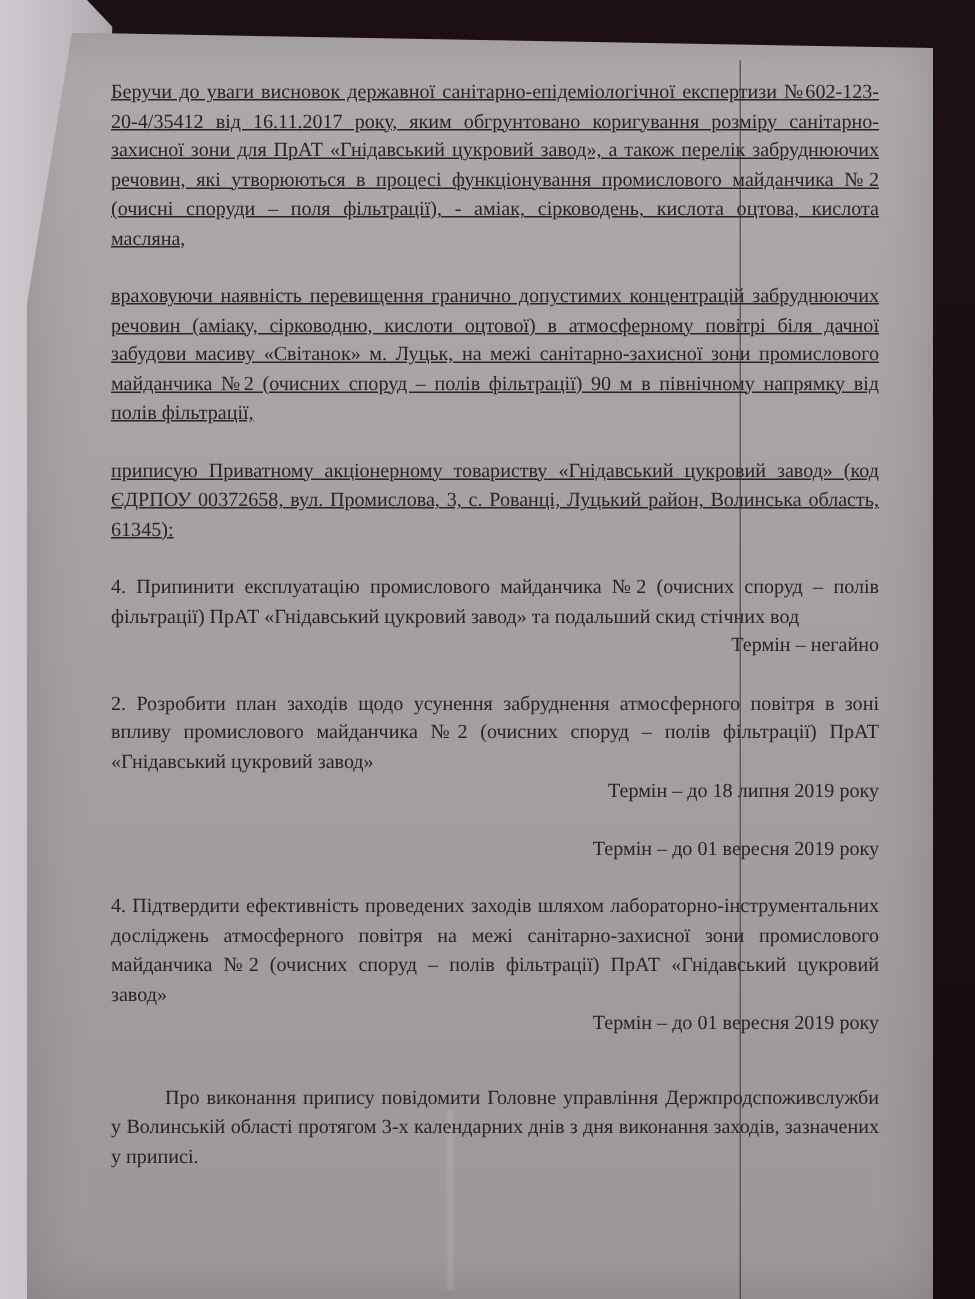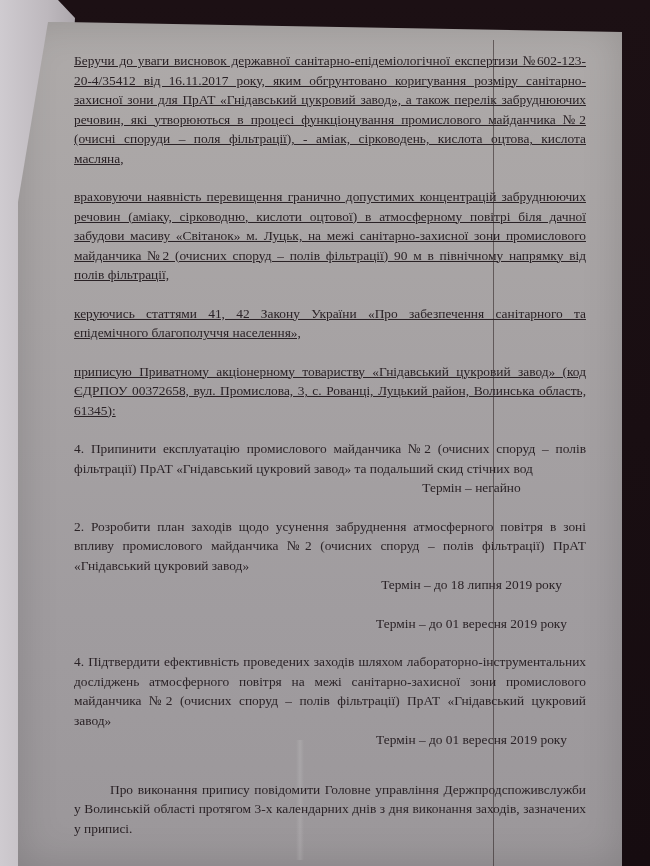--- a/index.html
+++ b/index.html
@@ -36,38 +36,37 @@
     .doc {
       position: absolute; left: 74px; top: 51px; width: 512px;
       color: #2a2226;
       font-size: 13.4px; line-height: 19.5px;
       text-align: justify;
     }
     .doc p { margin: 0; }
     .para { margin-bottom: 19px !important; text-decoration: underline; }
     .item { margin-bottom: 0; }
     .deadline {
-      text-align: center; padding-left: 283px; margin-bottom: 19px !important;
+      text-align: right; padding-left: 283px; margin-bottom: 19px !important;
     }
     .final { text-indent: 36px; margin-top: 30px !important; }
   </style>
 </head>
 <body>
 
 <div class="backdrop"></div>
 <div class="curl-sheet"></div>
 
 <div class="page"></div>
 <div class="fold-line"></div>
 <div class="fold-light"></div>
 
 <div class="doc">
   <p class="para">Беручи до уваги висновок державної санітарно-епідеміологічної експертизи №602-123-20-4/35412 від 16.11.2017 року, яким обгрунтовано коригування розміру санітарно-захисної зони для ПрАТ «Гнідавський цукровий завод», а також перелік забруднюючих речовин, які утворюються в процесі функціонування промислового майданчика №2 (очисні споруди – поля фільтрації), - аміак, сірководень, кислота оцтова, кислота масляна,</p>
   <p class="para">враховуючи наявність перевищення гранично допустимих концентрацій забруднюючих речовин (аміаку, сірководню, кислоти оцтової) в атмосферному повітрі біля дачної забудови масиву «Світанок» м. Луцьк, на межі санітарно-захисної зони промислового майданчика №2 (очисних споруд – полів фільтрації) 90 м в північному напрямку від полів фільтрації,</p>
-  <p class="para">керуючись статтями 41, 42 Закону України «Про забезпечення санітарного та епідемічного благополуччя населення»,</p>
   <p class="para">приписую Приватному акціонерному товариству «Гнідавський цукровий завод» (код ЄДРПОУ 00372658, вул. Промислова, 3, с. Рованці, Луцький район, Волинська область, 61345):</p>
 
   <p class="item">4. Припинити експлуатацію промислового майданчика №2 (очисних споруд – полів фільтрації) ПрАТ «Гнідавський цукровий завод» та подальший скид стічних вод</p>
   <p class="deadline">Термін – негайно</p>
 
   <p class="item">2. Розробити план заходів щодо усунення забруднення атмосферного повітря в зоні впливу промислового майданчика №2 (очисних споруд – полів фільтрації) ПрАТ «Гнідавський цукровий завод»</p>
   <p class="deadline">Термін – до 18 липня 2019 року</p>
 
   <p class="deadline">Термін – до 01 вересня 2019 року</p>
 

